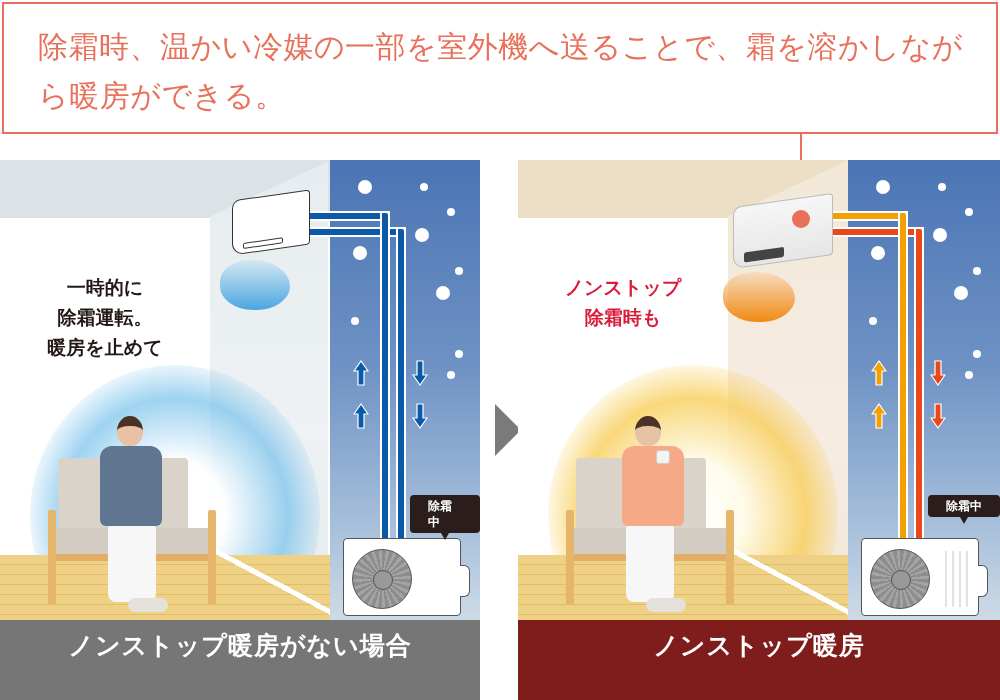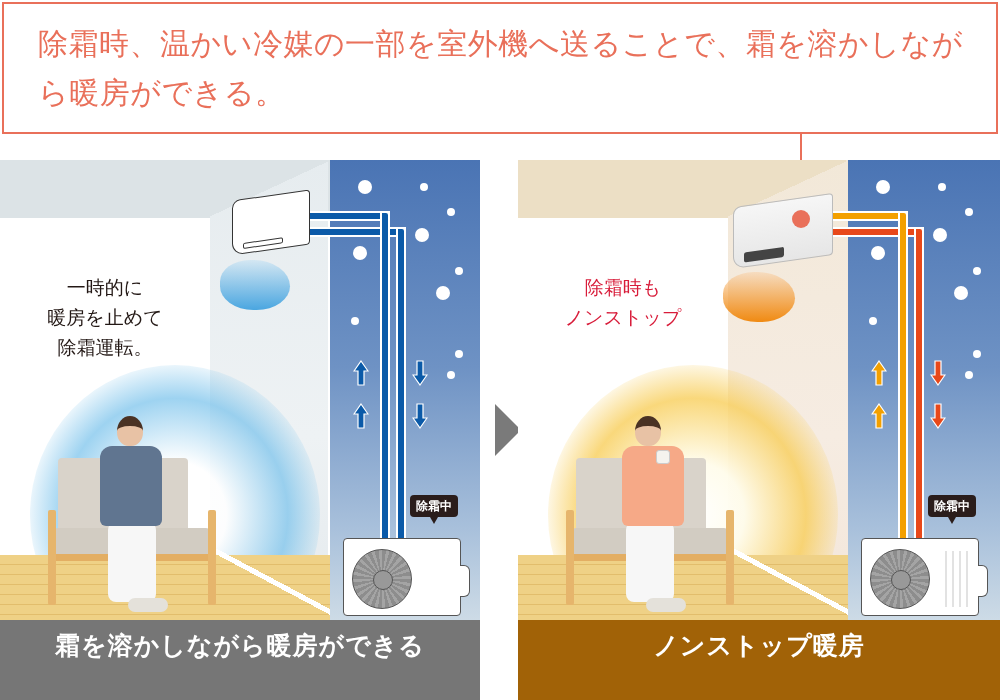--- a/index.html
+++ b/index.html
@@ -4,21 +4,20 @@
 <style>
   * { box-sizing: border-box; margin: 0; padding: 0; }
   html, body { width: 1000px; height: 700px; background: #ffffff; overflow: hidden; }
   body { position: relative; font-family: "DejaVu Sans", "Liberation Sans", sans-serif; }
 
   
   .caption-box {
     position: absolute; left: 2px; top: 2px; width: 996px; height: 132px;
     border: 2px solid #e9705a; background: #fff;
     padding: 18px 0 0 34px;
-    font-family: Liberation Mono, monospace;
   }
   .caption-text {
     color: #e9705a; font-size: 30px; line-height: 49px; letter-spacing: 0.5px;
     width: 940px;
   }
   .connector-line {
     position: absolute; left: 800px; top: 134px; width: 2px; height: 88px; background: #e9705a;
   }
   .connector-dot {
     position: absolute; left: 792px; top: 210px; width: 18px; height: 18px; border-radius: 50%;
@@ -111,39 +110,39 @@
   .panel-right .ac-outdoor { left: 343px; }
   .fan { position: absolute; left: 8px; top: 10px; width: 60px; height: 60px; border-radius: 50%;
     background: repeating-conic-gradient(#8d8d8d 0deg 8deg, #a4a4a4 8deg 15deg); border: 1.5px solid #555; }
   .fan-hub { position: absolute; left: 20px; top: 20px; width: 20px; height: 20px; border-radius: 50%; background: #999; border: 1px solid #555; }
   .grille { position: absolute; left: 78px; top: 12px; width: 30px; height: 56px;
     background: repeating-linear-gradient(90deg, #fff 0 5px, #e2e2e2 5px 7px); }
   .outdoor-side { position: absolute; right: -10px; top: 26px; width: 10px; height: 32px; background: #fff; border: 1.5px solid #555; border-left: none; border-radius: 0 6px 6px 0; }
 
   .badge {
     position: absolute; top: 335px; background: #2a1d1b; color: #fff; font-size: 12px; font-weight: bold;
-    padding: 3px 6px; border-radius: 4px; line-height: 16px;
+    padding: 3px 18px; border-radius: 4px; line-height: 16px;
   }
   .panel-left .badge { left: 410px; }
   .panel-right .badge { left: 410px; }
   .badge::after {
     content: ""; position: absolute; left: 50%; bottom: -7px; margin-left: -4px;
     border-left: 4px solid transparent; border-right: 4px solid transparent; border-top: 7px solid #2a1d1b;
   }
 
   .panel-note {
-    position: absolute; font-size: 19px; line-height: 30px; font-weight: normal; text-align: center; width: 190px;
+    position: absolute; font-size: 19px; line-height: 30px; font-weight: bold; text-align: center; width: 190px;
   }
   .panel-left .panel-note { left: 10px; top: 112px; color: #231815; }
   .panel-right .panel-note { left: 10px; top: 112px; color: #d81c3a; }
 
   
   .label-bar { position: absolute; top: 620px; height: 80px; text-align: center; color: #fff; padding-top: 8px; }
   .label-left { left: 0; width: 480px; background: #767676; }
-  .label-right { left: 518px; width: 482px; background: #a16207; }
+  .label-right { left: 518px; width: 482px; background: #7f1d1d; }
   .label-title { font-size: 25px; font-weight: bold; line-height: 36px; letter-spacing: 1px; }
   .label-sub { font-size: 15px; line-height: 22px; }
 
   
   .transition-arrow {
     position: absolute; left: 495px; top: 404px; width: 0; height: 0;
     border-top: 26px solid transparent; border-bottom: 26px solid transparent; border-left: 26px solid #7a7a7a;
   }
 </style>
 </head>
@@ -220,22 +219,22 @@
   <div class="ac-outdoor">
     <div class="fan">
         <div class="fan-hub"></div>
       </div>
     <div class="outdoor-side"></div>
   </div>
   <div class="badge">除霜中</div>
 
   <div class="panel-note">
     <div>一時的に</div>
+    <div>除霜運転。</div>
     <div>暖房を止めて</div>
-    <div>除霜運転。</div>
   </div>
 </div>
 
 <div class="transition-arrow"></div>
 
 <div class="panel panel-right">
   <div class="ceiling"></div>
   <div class="back-wall"></div>
   <div class="side-wall"></div>
   <div class="side-wall-diag"></div>
@@ -301,25 +300,25 @@
   <div class="ac-outdoor">
     <div class="fan">
         <div class="fan-hub"></div>
       </div>
     <div class="grille"></div>
     <div class="outdoor-side"></div>
   </div>
   <div class="badge">除霜中</div>
 
   <div class="panel-note">
+    <div>ノンストップ</div>
     <div>除霜時も</div>
-    <div>ノンストップ</div>
   </div>
 </div>
 
 <div class="connector-dot"></div>
 
 <div class="label-bar label-left">
-  <div class="label-title">霜を溶かしながら暖房ができる</div>
+  <div class="label-title">ノンストップ暖房がない場合</div>
 </div>
 <div class="label-bar label-right">
   <div class="label-title">ノンストップ暖房</div>
 </div>
 
 </body></html>

